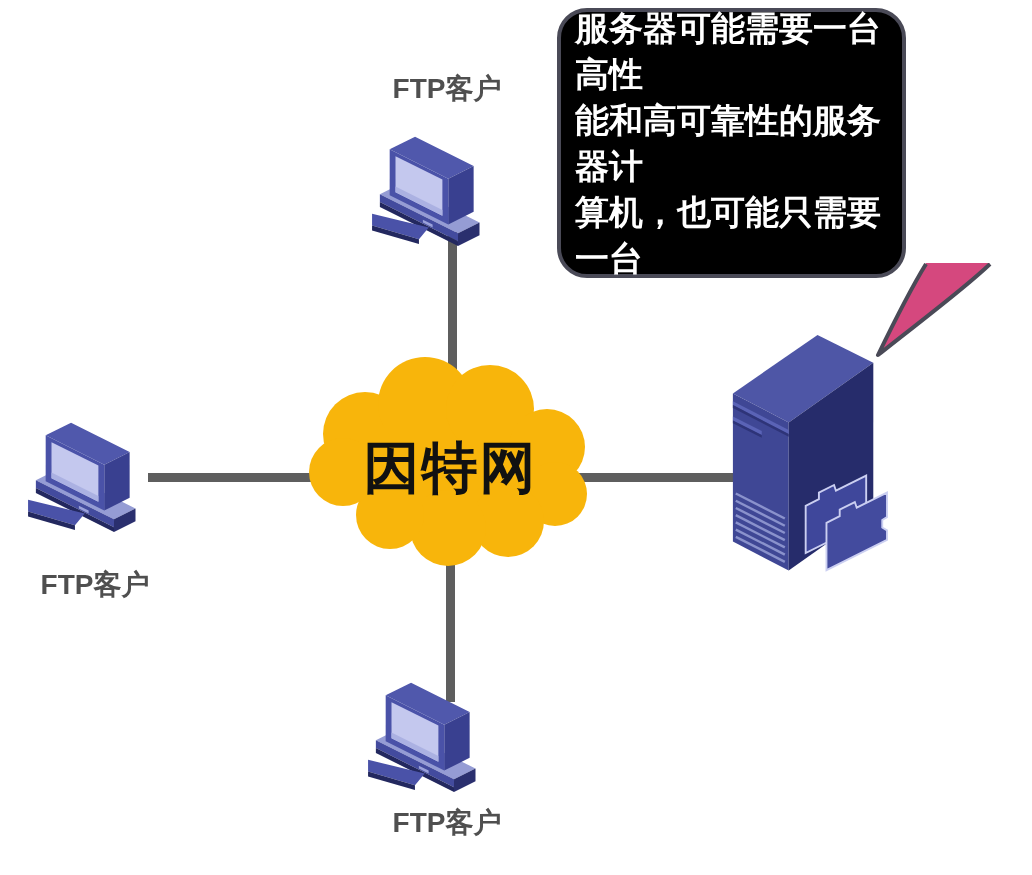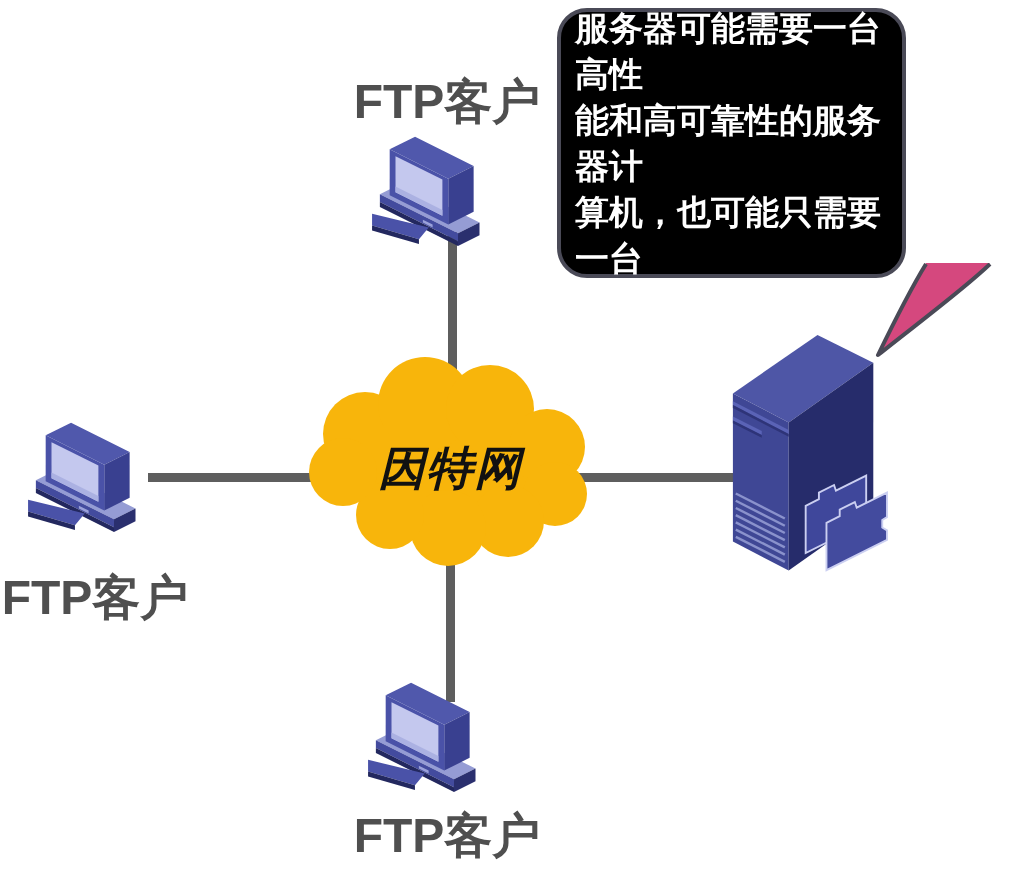--- a/index.html
+++ b/index.html
@@ -5,29 +5,29 @@
   html,body{margin:0;padding:0;background:#ffffff;}
   #canvas{
     position:relative;width:1032px;height:875px;background:#ffffff;overflow:hidden;
     font-family:"Liberation Sans","DejaVu Sans",sans-serif;
   }
   .abs{position:absolute;}
   
   .link{position:absolute;background:#5E5E5E;z-index:1;}
   
   .node-label{
-    position:absolute;z-index:5;color:#4F4F4F;font-size:48px;font-weight:bold;
+    position:absolute;z-index:5;color:#4F4F4F;font-size:28px;font-weight:bold;
     text-align:center;white-space:nowrap;letter-spacing:0px;
   }
   
   #cloud-wrap{left:303px;top:342px;width:295px;height:228px;z-index:2;}
   #cloud-label{
     position:absolute;left:303px;top:342px;width:295px;height:228px;z-index:3;
     display:flex;align-items:center;justify-content:center;padding-top:26px;box-sizing:border-box;
-    font-size:46px;font-weight:bold;color:#111111;letter-spacing:2px;font-style:italic;
+    font-size:56px;font-weight:bold;color:#111111;letter-spacing:2px;
   }
   
   #callout{
     position:absolute;left:557px;top:8px;width:349px;height:270px;z-index:6;
     background:#000000;border:4px solid #4A4A57;border-radius:30px;box-sizing:border-box;
     display:flex;align-items:center;
   }
   #callout-text{
     padding:10px 10px 10px 14px;color:#FFFFFF;font-size:34px;font-weight:bold;
     line-height:46px;white-space:pre-line;letter-spacing:0px;

